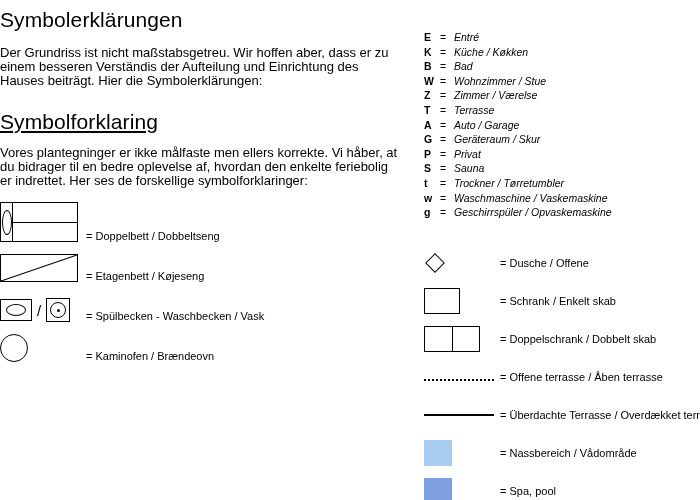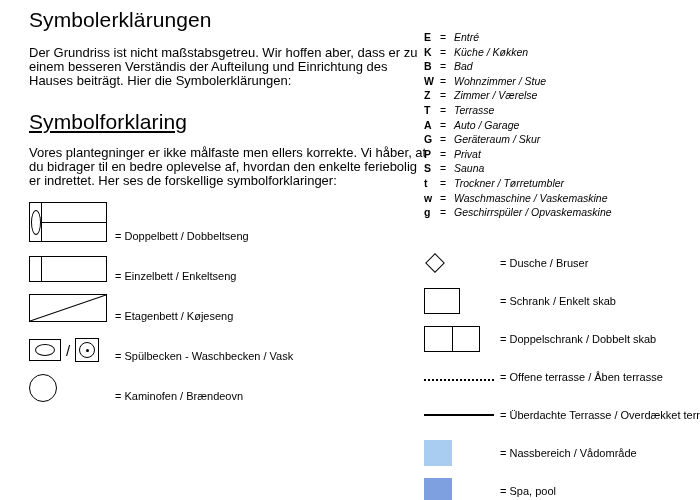--- a/index.html
+++ b/index.html
@@ -15,21 +15,21 @@
     overflow: hidden;
     position: relative;
   }
   .page {
     position: relative;
     width: 700px;
     height: 500px;
   }
   .col-left {
     position: absolute;
-    left: 29px;
+    left: 0;
     top: 0;
     width: 400px;
   }
   .col-right {
     position: absolute;
     left: 424px;
     top: 30px;
     width: 270px;
   }
   h1.title {
@@ -306,26 +306,20 @@
       <div class="legend-row">
         <div class="sym">
           <div class="bed-double">
             <div class="pillow"></div>
             <div class="midline"></div>
           </div>
         </div>
         <div class="lbl">= Doppelbett / Dobbeltseng</div>
       </div>
 
-      <div class="legend-row">
-        <div class="sym">
-          <div class="bed-single"></div>
-        </div>
-        <div class="lbl">= Einzelbett / Enkeltseng</div>
-      </div>
 
       <div class="legend-row">
         <div class="sym">
           <div class="bunk">
             <svg class="diag" viewBox="0 0 78 28" preserveAspectRatio="none">
               <line x1="0" y1="28" x2="78" y2="0" stroke="#000" stroke-width="1.2"></line>
             </svg>
           </div>
         </div>
         <div class="lbl">= Etagenbett / Køjeseng</div>
@@ -428,21 +422,21 @@
     </div>
 
     <div style="height:24px"></div>
 
     <div class="rlegend-list">
 
       <div class="rlegend-row">
         <div class="rsym">
           <div class="shower-dia"></div>
         </div>
-        <div class="lbl">= Dusche / Bruser</div>
+        <div class="lbl">= Dusche / Offene</div>
       </div>
 
       <div class="rlegend-row">
         <div class="rsym">
           <div class="cab-single"></div>
         </div>
         <div class="lbl">= Schrank / Enkelt skab</div>
       </div>
 
       <div class="rlegend-row">

